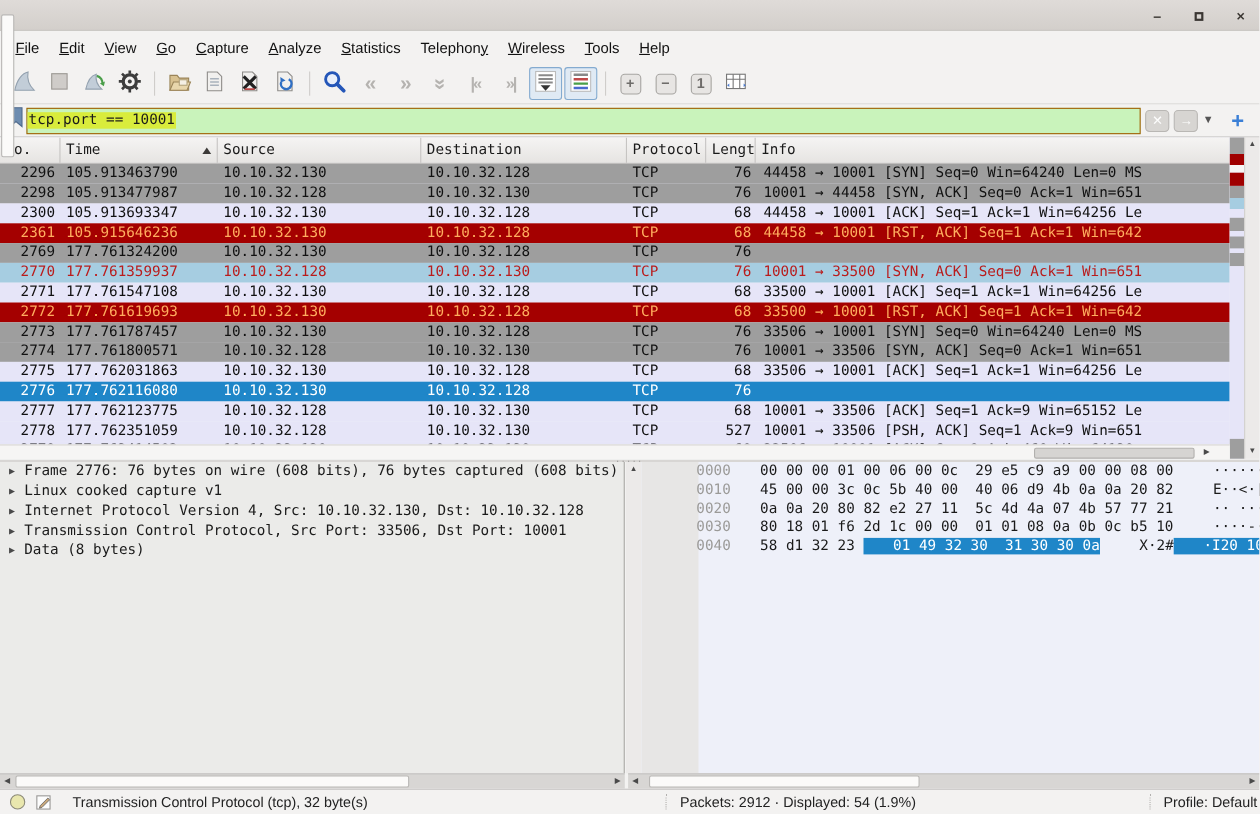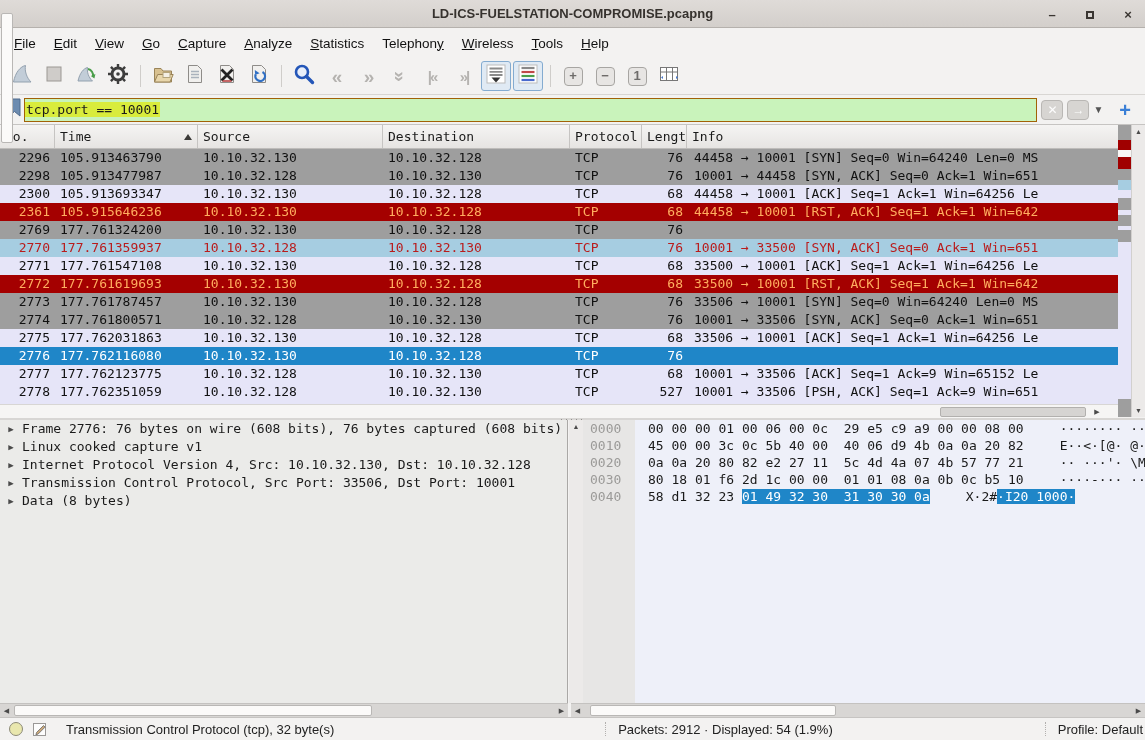--- a/index.html
+++ b/index.html
@@ -99,25 +99,25 @@
     background:#ebebe9; border-right:1px solid #aaa8a6; overflow:hidden; font-size:13px; }
   .dline { display:flex; height:18px; line-height:18px; white-space:pre; }
   .dexp { width:22px; text-align:center; color:#4a4a4a; font-size:9px; flex-shrink:0; }
   .dtext { white-space:pre; }
   #d-vscroll { position:absolute; top:420px; left:569px; width:14px; height:283px; background:#eceae9; }
 
   
   #hexpane { position:absolute; top:420px; left:583px; width:562px; height:283px;
     background:#eef0f9; overflow:hidden; font-size:13px; }
   #hex-offcol { position:absolute; top:0; left:0; width:52px; height:100%; background:#e7e6e5; }
-  .hrow { display:flex; height:17px; line-height:17px; white-space:pre; position:relative; }
+  .hrow { display:flex; height:17px; line-height:17px; white-space:pre; position:relative;margin-left:43px; }
   .hoff { width:52px; color:#9b9a98; padding-left:7px; flex-shrink:0; }
   .hbytes { padding-left:13px; flex-shrink:0; }
   .hascii { padding-left:36px; flex-shrink:0; }
-  .hex-hl { background:var(--hexsel,#1f86c8); color:#fff; }
+  .hex-hl { background:var(--hexsel,#1f86c8); color:#fff;padding-left:27px; }
 
   
   .bsb { position:absolute; top:703px; height:14px; background:#d8d6d4; border-top:1px solid #c4c2c0; }
   #d-hscroll { left:0; width:568px; }
   #hex-hscroll { left:571px; width:574px; }
   .bsb .sb-arrow { position:absolute; top:0; width:13px; height:13px; line-height:13px; }
   .bsb .left { left:0; } .bsb .right { right:0; }
   .bsb-thumb { position:absolute; top:1px; height:11px; background:#fbfaf9; border:1px solid #b9b7b5; border-radius:2px; }
   #d-hthumb { left:14px; width:358px; }
   #hex-hthumb { left:19px; width:246px; }
@@ -128,21 +128,20 @@
   #statusbar .sicon { margin-left:8px; display:flex; align-items:center; }
   #status-help { margin-left:18px; }
   .ssep { width:1px; height:14px; border-left:1px dotted #b2b0ae; margin:0 12px; }
   #status-profile { margin-right:2px; }
   .spacer { flex:1; }
 </style>
 </head>
 <body>
 
 <div id="titlebar">
-  <span id="title">LD-ICS-FUELSTATION-COMPROMISE.pcapng</span>
   <div id="win-controls">
     <span class="winbtn">–</span>
     <span class="winbtn"><span id="max-box"></span></span>
     <span class="winbtn">×</span>
   </div>
 </div>
 
 <div id="menubar">
     <div class="menu-item"><u>F</u>ile</div>
     <div class="menu-item"><u>E</u>dit</div>

